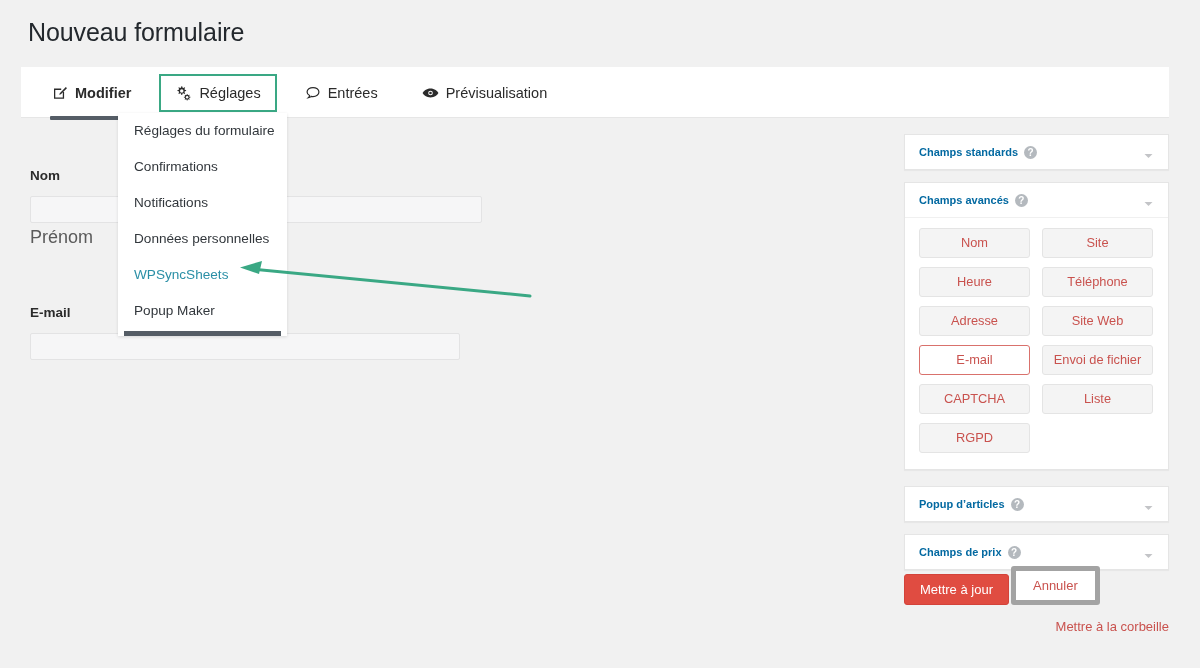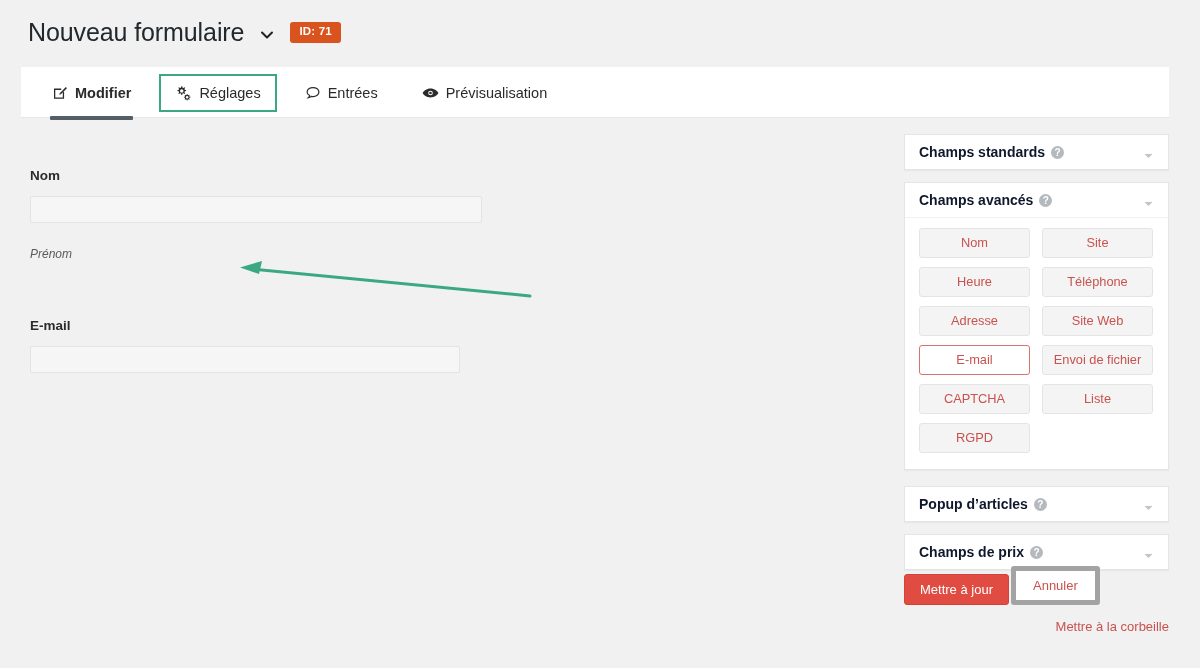--- a/index.html
+++ b/index.html
@@ -20,20 +20,21 @@
   }
 
   
   .page-header {
     position: absolute;
     left: 28px;
     top: 18px;
     display: flex;
     align-items: center;
     gap: 14px;
+    flex-direction: column;
   }
   .page-title {
     font-size: 25px;
     font-weight: 400;
     color: #23282d;
     letter-spacing: -0.1px;
     white-space: nowrap;
   }
   .chevron-title {
     width: 18px;
@@ -141,25 +142,24 @@
     margin-left: 30px;
   }
   .field-input {
     margin-left: 30px;
     height: 27px;
     background: #f6f6f7;
     border: 1px solid #e3e3e4;
     border-radius: 2px;
   }
   .field-sublabel {
-    font-size: 12px;
+    font-size: 18px;
     color: #5a5a5a;
     margin-left: 30px;
-    margin-top: 24px;
-    font-style: italic;
+    margin-top: 4px;
   }
 
   
   .sidebar {
     position: absolute;
     left: 904px;
     top: 134px;
     width: 265px;
   }
   .panel {
@@ -169,23 +169,23 @@
     box-shadow: 0 1px 1px rgba(0,0,0,0.04);
   }
   .panel-head {
     display: flex;
     align-items: center;
     height: 34px;
     padding: 0 14px;
     cursor: pointer;
   }
   .panel-title {
-    font-size: 14px;
+    font-size: 11px;
     font-weight: bold;
-    color: #0f172a;
+    color: #0369a1;
     white-space: nowrap;
   }
   .help-icon {
     margin-left: 6px;
     width: 13px;
     height: 13px;
     border-radius: 50%;
     background: #b4b9be;
     color: #ffffff;
     font-size: 10px;
@@ -346,20 +346,29 @@
       <div class="field-sublabel">Prénom</div>
     </div>
 
     <div class="field-block" style="margin-top:57px;">
       <div class="field-label">E-mail</div>
       <div class="field-input" style="width:430px;margin-top:13px;"></div>
     </div>
 
   </div>
 
+  <div class="dropdown">
+    <div class="menu-item">Réglages du formulaire</div>
+    <div class="menu-item">Confirmations</div>
+    <div class="menu-item">Notifications</div>
+    <div class="menu-item">Données personnelles</div>
+    <div class="menu-item link">WPSyncSheets</div>
+    <div class="menu-item">Popup Maker</div>
+    <div class="menu-bottom-bar"></div>
+  </div>
 
   <div class="annotation">
     <svg width="320" height="60" viewBox="0 0 320 60">
       <line x1="300" y1="44" x2="22" y2="17" stroke="#3aa884" stroke-width="3" stroke-linecap="round"></line>
       <path d="M10 15.5 L32 9 L29 22 Z" fill="#3aa884"></path>
     </svg>
   </div>
 
   <div class="sidebar">
 

